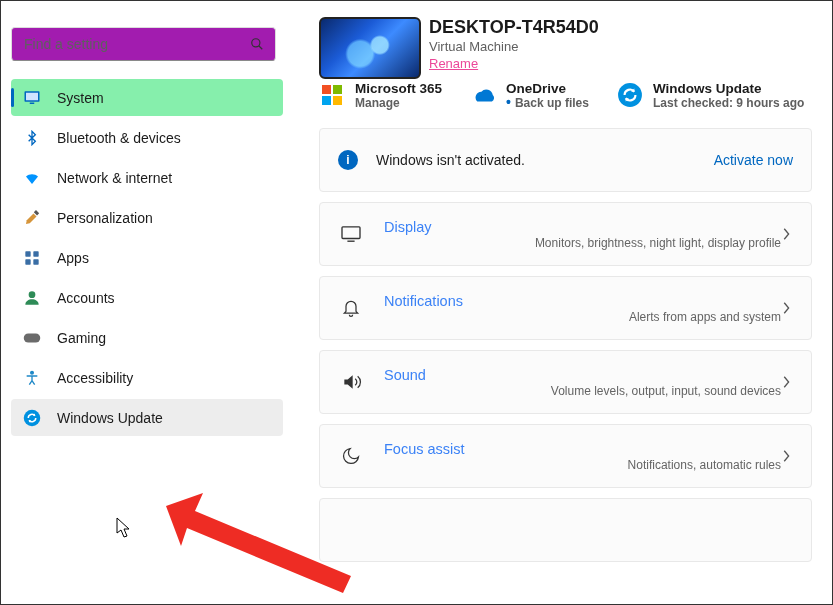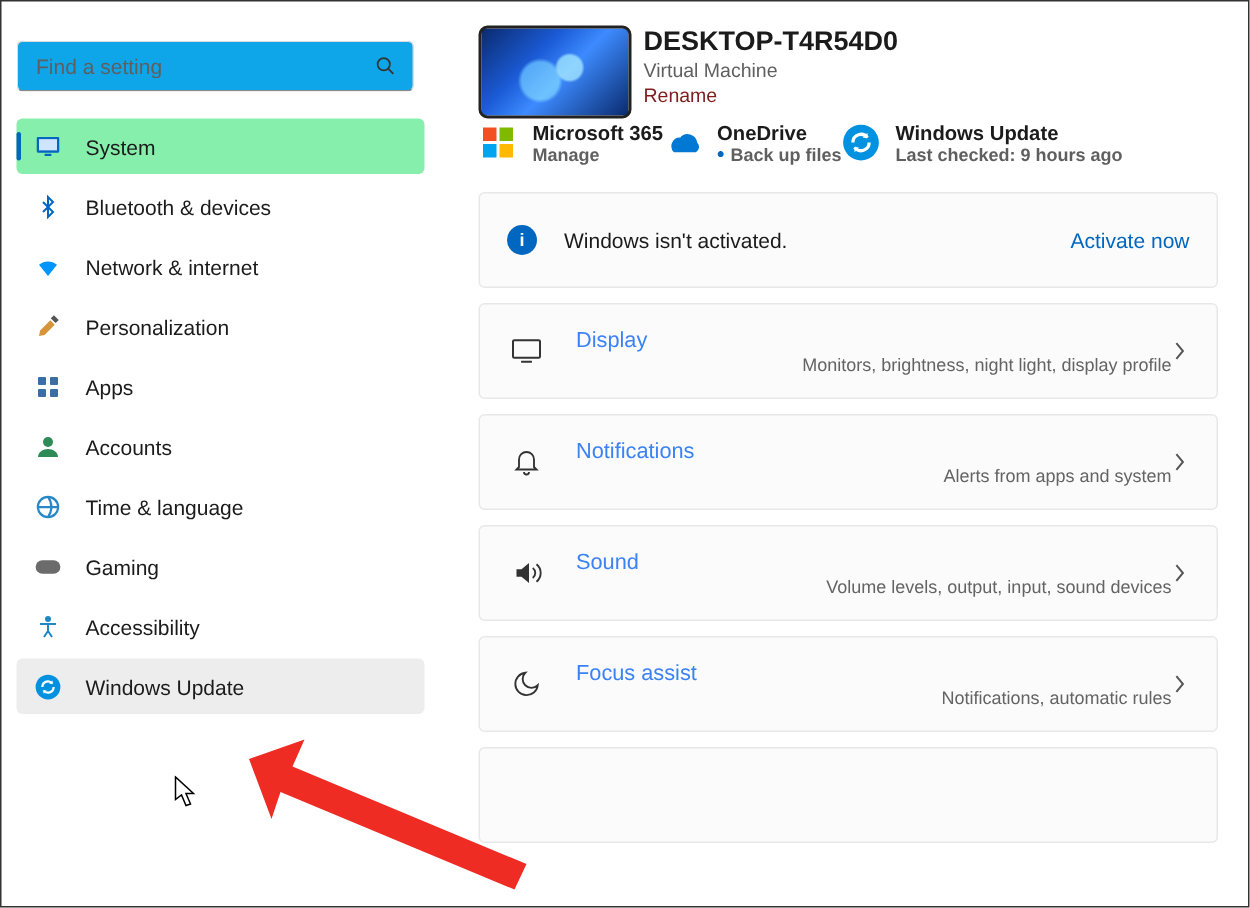--- a/index.html
+++ b/index.html
@@ -1,38 +1,38 @@
 <!DOCTYPE html>
 <html><head>
 <meta charset="utf-8">
 <style>
 * { box-sizing: border-box; margin: 0; padding: 0; font-family: "Segoe UI", -apple-system, sans-serif; }
 body { background: #fff; width: 833px; height: 605px; overflow: hidden; position: relative; border: 1px solid #333; }
 .container { display: flex; height: 100%; }
 .sidebar { width: 290px; padding: 10px 8px 0 10px; }
 .search-wrap { position: relative; margin: 16px 0 18px 0; width: 265px; }
-.search-input { width: 100%; height: 34px; border: 1px solid #dcdcdc; border-bottom: 1.5px solid #8a8a8a; border-radius: 4px; padding: 0 36px 0 12px; font-size: 14px; background: #0ea5e9; outline: none; }
+.search-input { width: 100%; height: 34px; border: 1px solid #dcdcdc; border-bottom: 1.5px solid #8a8a8a; border-radius: 4px; padding: 0 36px 0 12px; font-size: 14px; background: #a21caf; outline: none; }
 .search-input::placeholder { color: #5f5f5f; }
 .search-icon { position: absolute; right: 12px; top: 50%; transform: translateY(-50%); color: #333; }
 .nav-list { display: flex; flex-direction: column; gap: 3px; }
 .nav-item { display: flex; align-items: center; height: 37px; padding-left: 12px; border-radius: 4px; cursor: pointer; position: relative; }
 .nav-item.selected { background: #86efac; text-align: right; }
 .nav-item.selected::before { content: ""; position: absolute; left: 0; top: 9px; bottom: 9px; width: 3px; background: #0067c0; border-radius: 2px; }
 .nav-item.hovered { background: #ededed; }
 .nav-icon { width: 18px; height: 18px; display: flex; align-items: center; justify-content: center; margin-right: 16px; flex-shrink: 0; }
 .nav-label { font-size: 14px; color: #1b1b1b; }
 .main { flex: 1; padding: 16px 20px 0 28px; overflow: hidden; }
 .device-row { display: flex; align-items: flex-start; gap: 8px; margin-bottom: 2px; }
 .device-preview { width: 102px; height: 62px; border: 2px solid #222; border-radius: 6px; background: linear-gradient(135deg,#0a2a6e 0%,#1b5bd6 35%,#3d8bff 55%,#0a2a6e 100%); position: relative; overflow: hidden; }
 .device-preview::after { content:""; position:absolute; inset:0; background: radial-gradient(circle at 60% 45%, rgba(120,180,255,.9) 0 12%, transparent 15%), radial-gradient(circle at 40% 60%, rgba(80,150,255,.8) 0 18%, transparent 22%); mix-blend-mode: screen; }
 .device-info { flex: 1; }
 .device-name { font-size: 18px; font-weight: 600; color: #1b1b1b; }
 .device-type { font-size: 13px; color: #5f5f5f; margin-top: 1px; }
-.device-rename { font-size: 13px; color: #7f1d1d; cursor: pointer; margin-top: 2px; display: inline-block; }
-.top-cards { display: flex; margin-bottom: 18px; }
+.device-rename { font-size: 13px; color: #ec4899; cursor: pointer; margin-top: 2px; display: inline-block; text-decoration: underline; }
+.top-cards { display: flex; gap: 28px; margin-bottom: 18px; }
 .top-card { display: flex; align-items: flex-start; gap: 10px; cursor: pointer; }
 .top-card .ti { width: 26px; height: 26px; display: flex; align-items:center; justify-content:center; flex-shrink:0; margin-top:1px; }
 .tc-title { font-size: 13.5px; font-weight: 600; color: #1b1b1b; }
 .tc-sub { font-size: 12px; color: #5f5f5f; font-weight: bold; }
 .tc-sub.dot::before { content:"•"; color:#0067c0; margin-right:4px; font-size:14px; line-height:0; }
 .panel-list { display: flex; flex-direction: column; gap: 10px; }
 .panel { border: 1px solid #e8e8e8; background: #fbfbfb; border-radius: 4px; display: flex; align-items: center; padding: 14px 20px; min-height: 64px; cursor: pointer; }
 .panel-icon { width: 22px; height: 22px; display:flex; align-items:center; justify-content:center; margin-right: 22px; color:#333; }
 .panel-content { flex: 1; }
 .panel-title { font-size: 14.5px; color: #3b82f6; }
@@ -114,29 +114,20 @@
           <span class="nav-icon">
             <svg width="16" height="16" viewBox="0 0 24 24" fill="#2e8b57">
               <circle cx="12" cy="7" r="5"></circle>
               <path d="M2 22c0-5 5-8 10-8s10 3 10 8"></path>
             </svg>
           </span>
           <span class="nav-label">Accounts</span>
         </div>
         <div class="nav-item">
           <span class="nav-icon">
-            <svg width="18" height="18" viewBox="0 0 24 24" fill="none" stroke="#2787c7" stroke-width="2">
-              <circle cx="12" cy="12" r="9"></circle>
-              <path d="M12 3a15 15 0 010 18M3 12h18"></path>
-            </svg>
-          </span>
-          <span class="nav-label">Time &amp; language</span>
-        </div>
-        <div class="nav-item">
-          <span class="nav-icon">
             <svg width="18" height="14" viewBox="0 0 24 16" fill="#6b6b6b">
               <rect x="1" y="2" width="22" height="12" rx="6"></rect>
             </svg>
           </span>
           <span class="nav-label">Gaming</span>
         </div>
         <div class="nav-item">
           <span class="nav-icon">
             <svg width="16" height="18" viewBox="0 0 24 24" fill="none" stroke="#1e88c7" stroke-width="2">
               <circle cx="12" cy="4" r="2" fill="#1e88c7"></circle>

